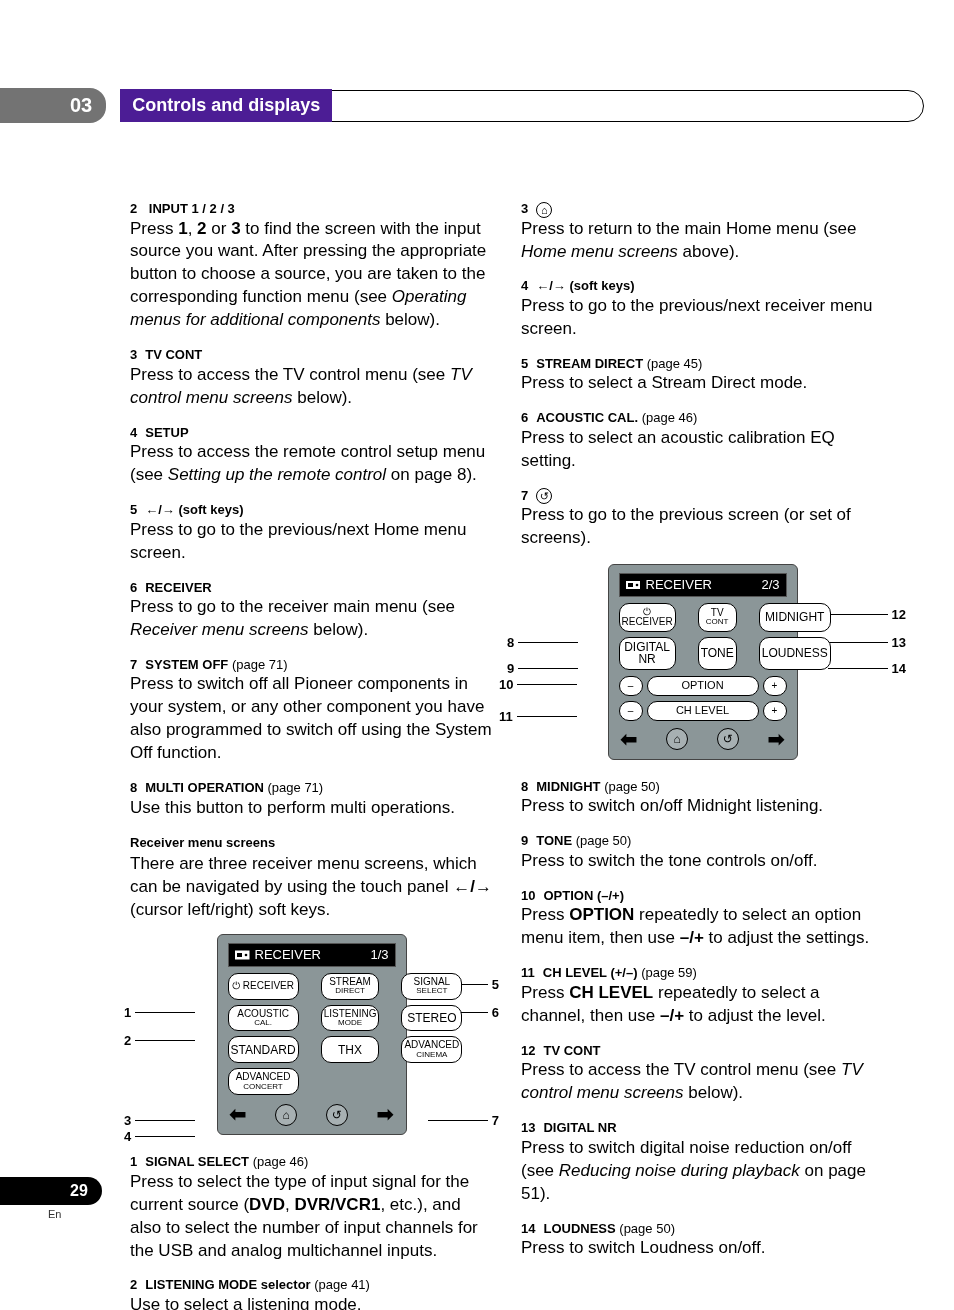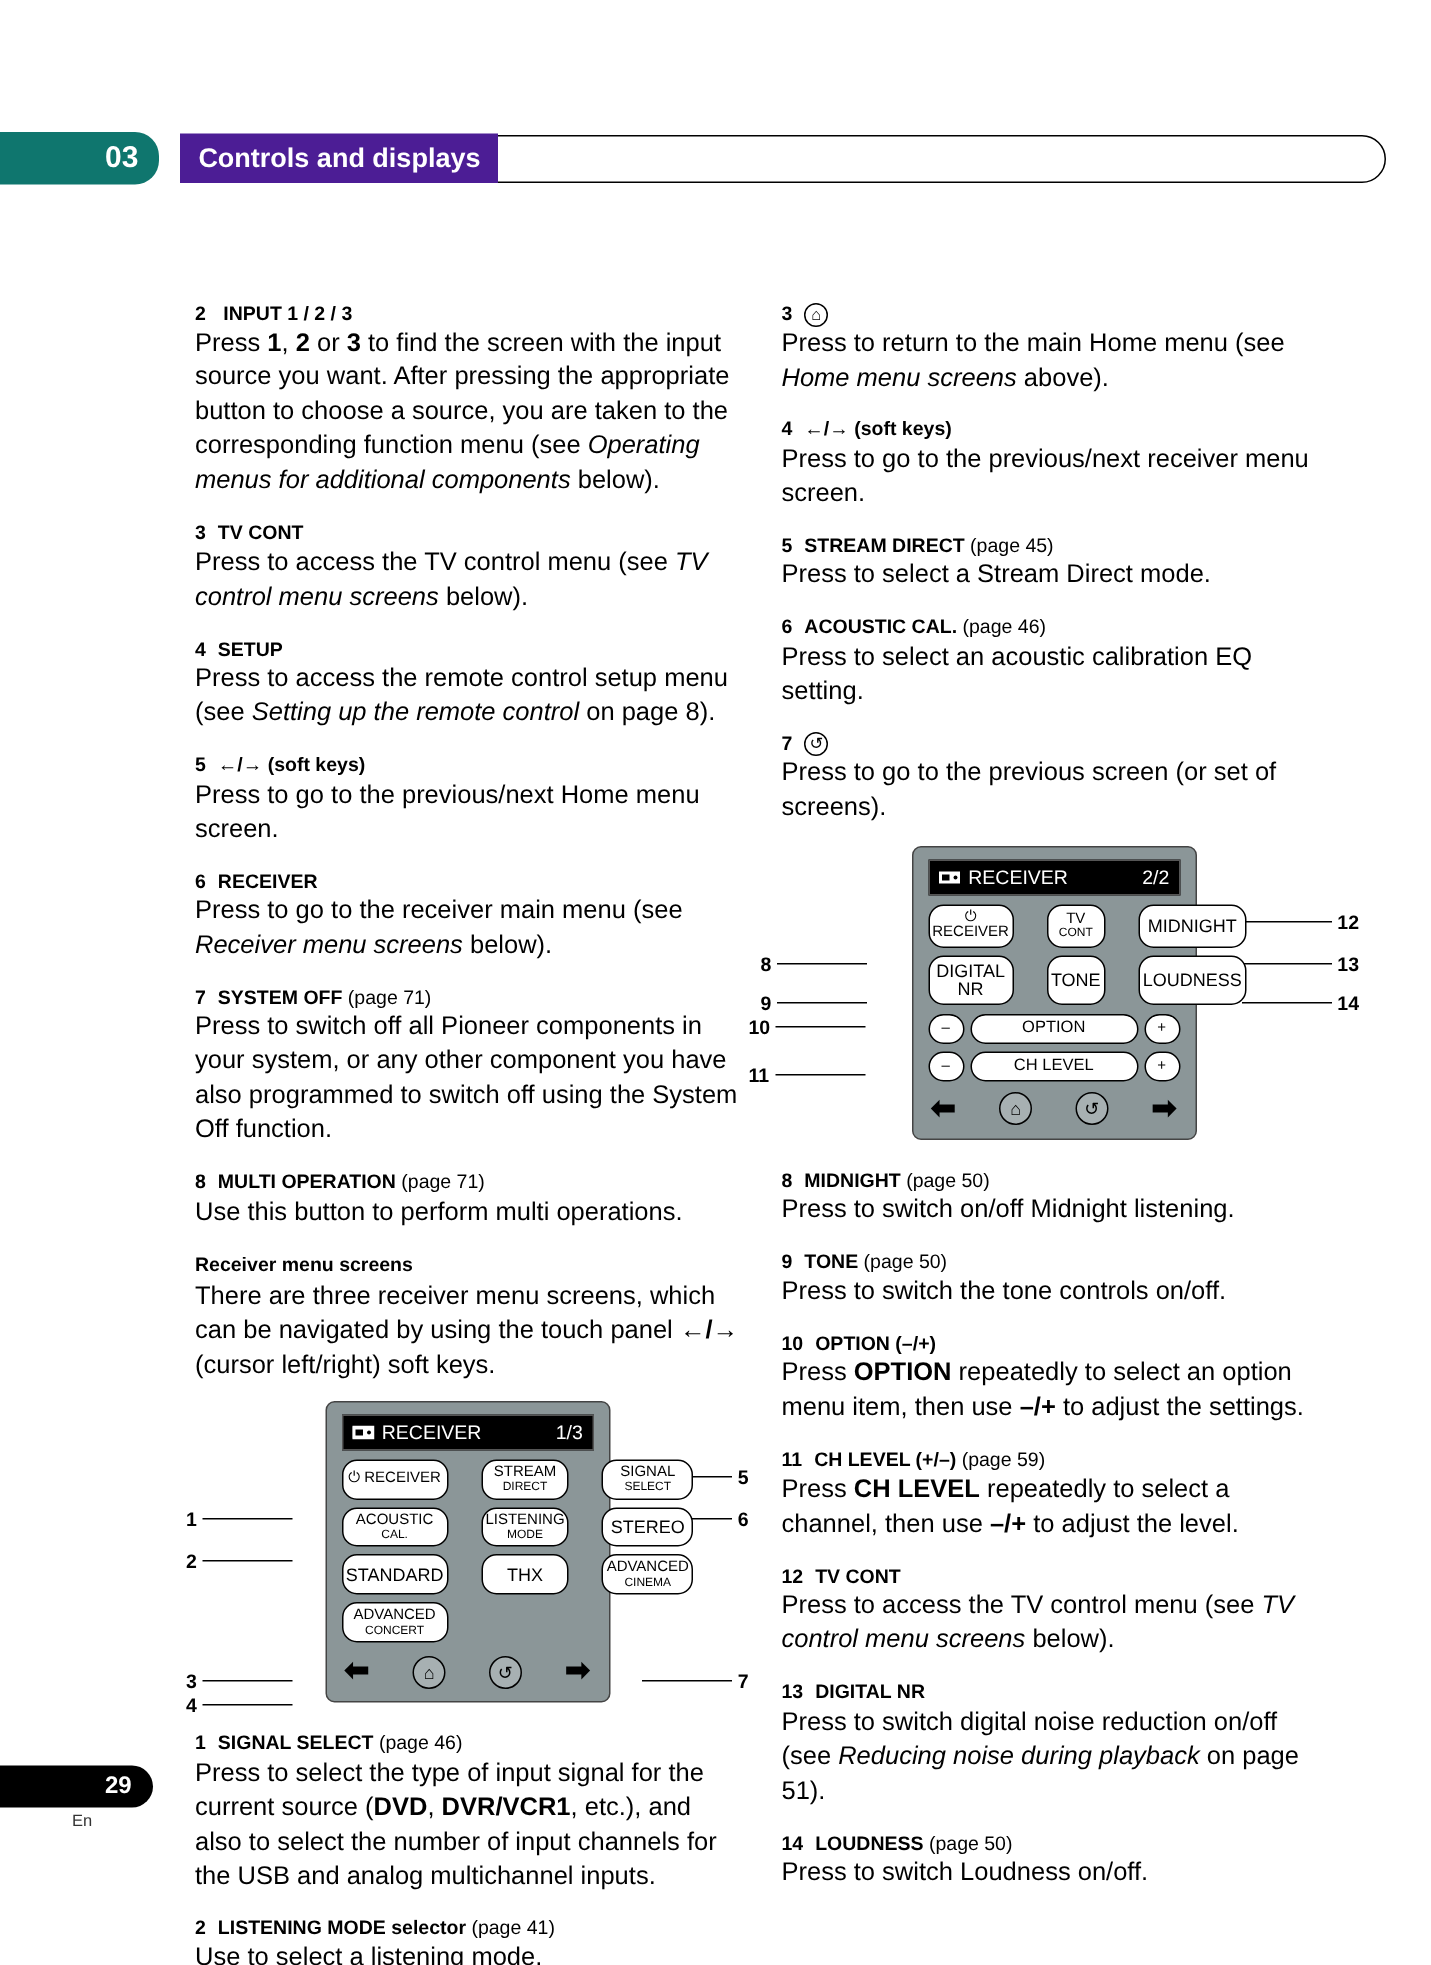--- a/index.html
+++ b/index.html
@@ -13,21 +13,21 @@
     font-size: 13px;
     line-height: 1.35;
   }
   .page-header {
     position: absolute;
     top: 88px; left: 0; right: 30px;
     display: flex;
     align-items: center;
   }
   .chapter-badge {
-    background: #0f766e;
+    background: #737373;
     color: #fff;
     font-weight: bold;
     font-size: 20px;
     padding: 4px 14px 4px 70px;
     border-radius: 0 16px 16px 0;
     margin-right: 14px;
   }
   .chapter-title-wrap {
     flex: 1;
     display: flex;
@@ -374,21 +374,21 @@
       <div class="remote">
         <div class="remote-title-row">
           <span class="ico">
             <svg width="16" height="11" viewBox="0 0 16 11">
                 <rect x="0" y="2" width="14" height="8" fill="#fff"></rect>
                 <rect x="2" y="4" width="5" height="4" fill="#000"></rect>
                 <circle cx="11" cy="6" r="1.3" fill="#000"></circle>
               </svg>
             <span>RECEIVER</span>
           </span>
-          <span>2/2</span>
+          <span>2/3</span>
         </div>
         <div class="remote-grid">
           <div class="rbtn">
               <span>⏻ <span>RECEIVER</span></span>
             </div>
           <div class="rbtn">
               <span><span>TV</span><span class="sub">CONT</span></span>
             </div>
           <div class="rbtn tall">MIDNIGHT</div>
           <div class="rbtn tall">DIGITAL NR</div>

